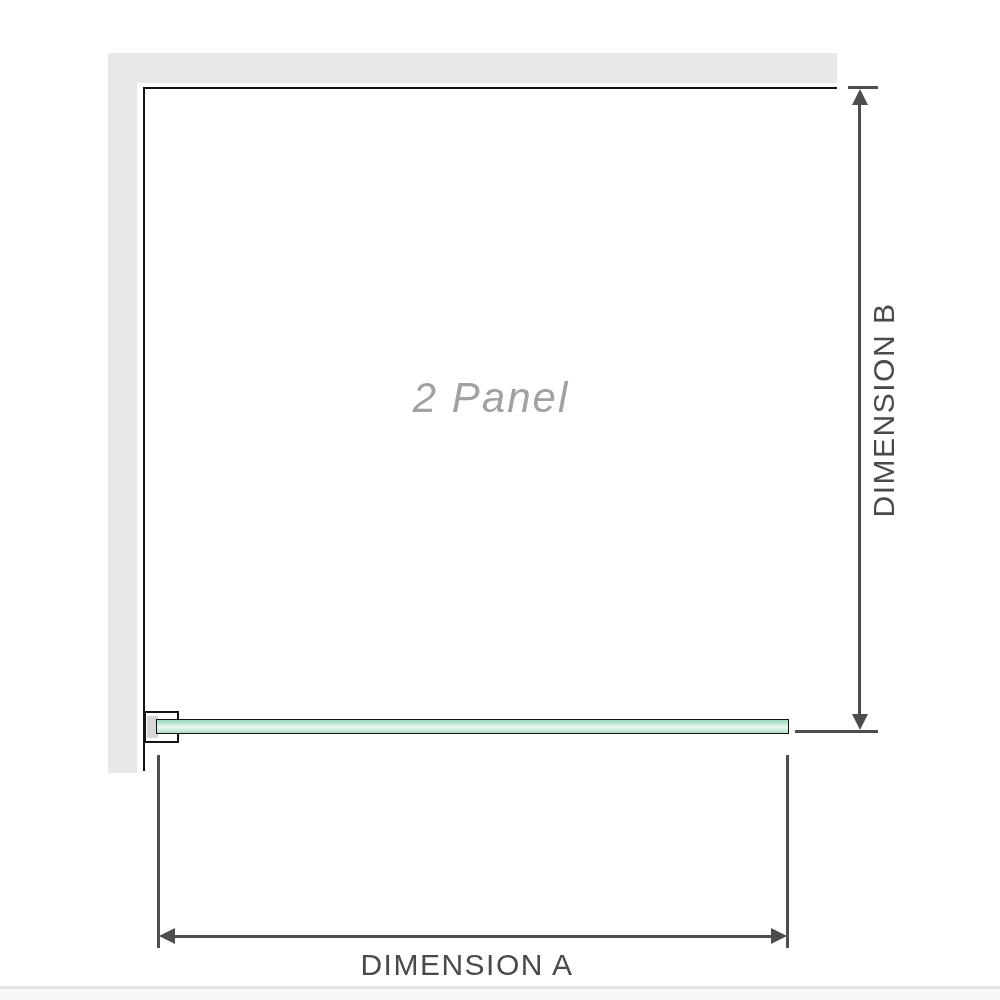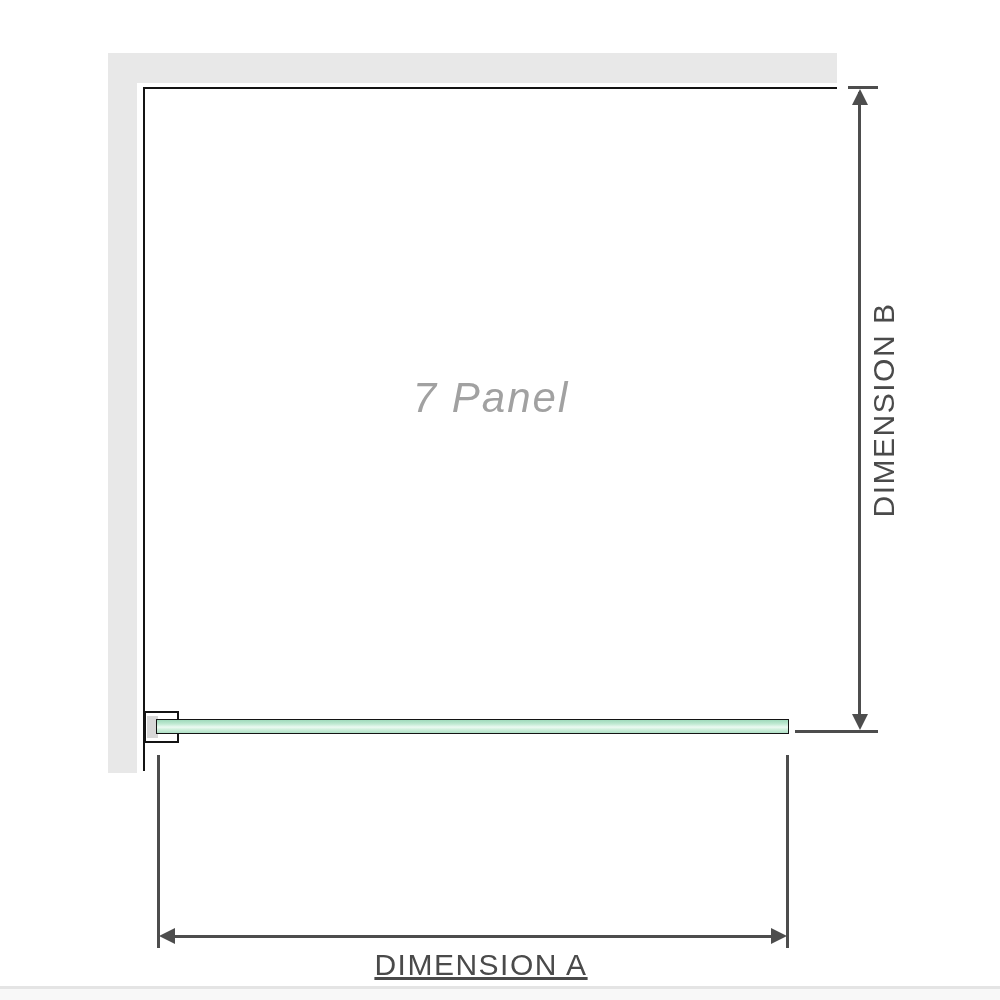--- a/index.html
+++ b/index.html
@@ -91,39 +91,38 @@
     color: #4a4a4a;
     font-size: 30px;
     letter-spacing: 1.5px;
     white-space: nowrap;
   }
   .dim-b-label {
     left: 884px; top: 410px;
     transform: translate(-50%, -50%) rotate(-90deg);
   }
   .dim-a-label {
-    left: 481px; top: 965px;
+    left: 467px; top: 965px;
     transform: translate(-50%, -50%);
-    text-decoration: underline;
   }
 
   
   .bottom-edge { left: 0; top: 986px; width: 1000px; height: 3px; background: #e4e4e4; }
   .bottom-area { left: 0; top: 989px; width: 1000px; height: 11px; background: #f8f8f8; }
 </style>
 </head>
 <body>
 
 <div class="canvas">
 
   <div class="abs wall wall-top"></div>
   <div class="abs wall wall-left"></div>
 
   <div class="abs enclosure">
-    <span class="panel-label">7 Panel</span>
+    <span class="panel-label">2 Panel</span>
   </div>
 
   <div class="abs bracket"></div>
   <div class="abs bracket-pad"></div>
   <div class="abs glass-panel"></div>
 
   <div class="abs dim-line tick-b-top"></div>
   <div class="abs dim-line tick-b-bottom"></div>
   <div class="abs dim-line line-b-v"></div>
   <div class="abs arrow arrow-up"></div>

